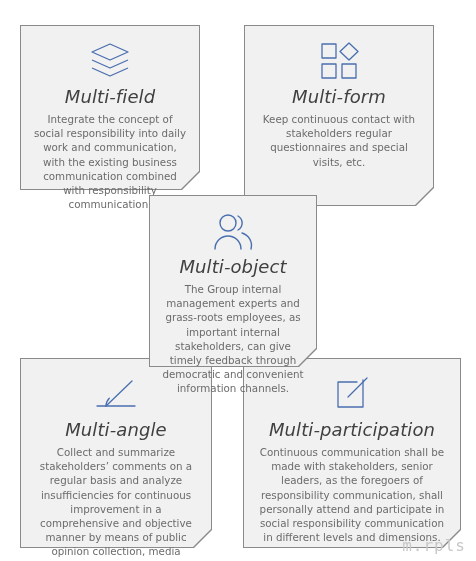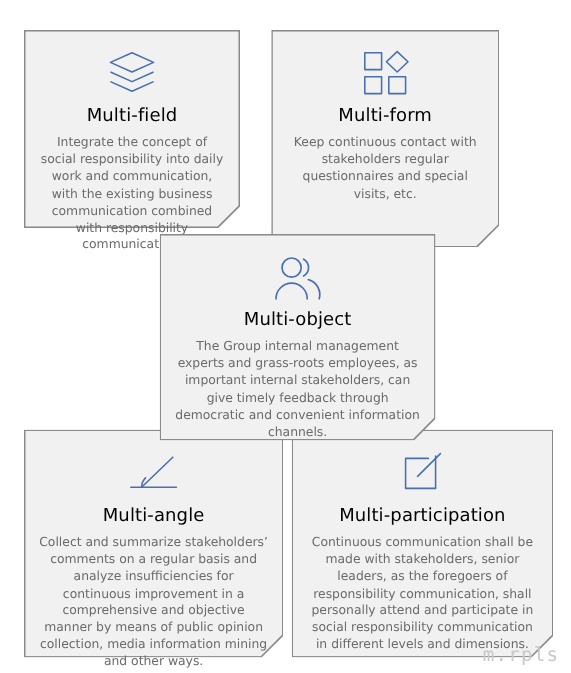--- a/index.html
+++ b/index.html
@@ -56,45 +56,46 @@
   .card-inner {
     position: relative;
     z-index: 2;
     padding: 14px 10px 10px 10px;
     box-sizing: border-box;
     height: 100%;
   }
 
   
   #card-multi-field      { left: 20px;  top: 25px;  width: 180px; height: 165px; }
-  #card-multi-form       { left: 226px; top: 25px;  width: 190px; height: 181px; }
-  #card-multi-object     { left: 133px; top: 195px; width: 230px; height: 172px; }
-  #card-multi-angle      { left: 20px;  top: 358px; width: 216px; height: 190px; }
+  #card-multi-form       { left: 244px; top: 25px;  width: 190px; height: 181px; }
+  #card-multi-object     { left: 149px; top: 195px; width: 168px; height: 172px; }
+  #card-multi-angle      { left: 20px;  top: 358px; width: 192px; height: 190px; }
   #card-multi-participation { left: 243px; top: 358px; width: 218px; height: 190px; }
 
   #card-multi-object { z-index: 10; }
   #card-multi-field, #card-multi-form { z-index: 5; }
   #card-multi-angle, #card-multi-participation { z-index: 5; }
 
   .icon-wrap {
     height: 44px;
     display: flex;
     align-items: center;
     justify-content: center;
     margin-bottom: 4px;
   }
   .icon-wrap svg { display: block; }
 
   .card-title {
-    color: #000000;
-    font-size: 15px;
+    color: #404040;
+    font-size: 18px;
     line-height: 19px;
     margin: 2px 0 6px 0;
     font-weight: 400;
     letter-spacing: 0.1px;
+    font-style: italic;
   }
   .card-body {
     color: #6b6b6b;
     font-size: 10.3px;
     line-height: 14.2px;
     margin: 0;
     padding: 0 2px;
     font-weight: 400;
   }
 

